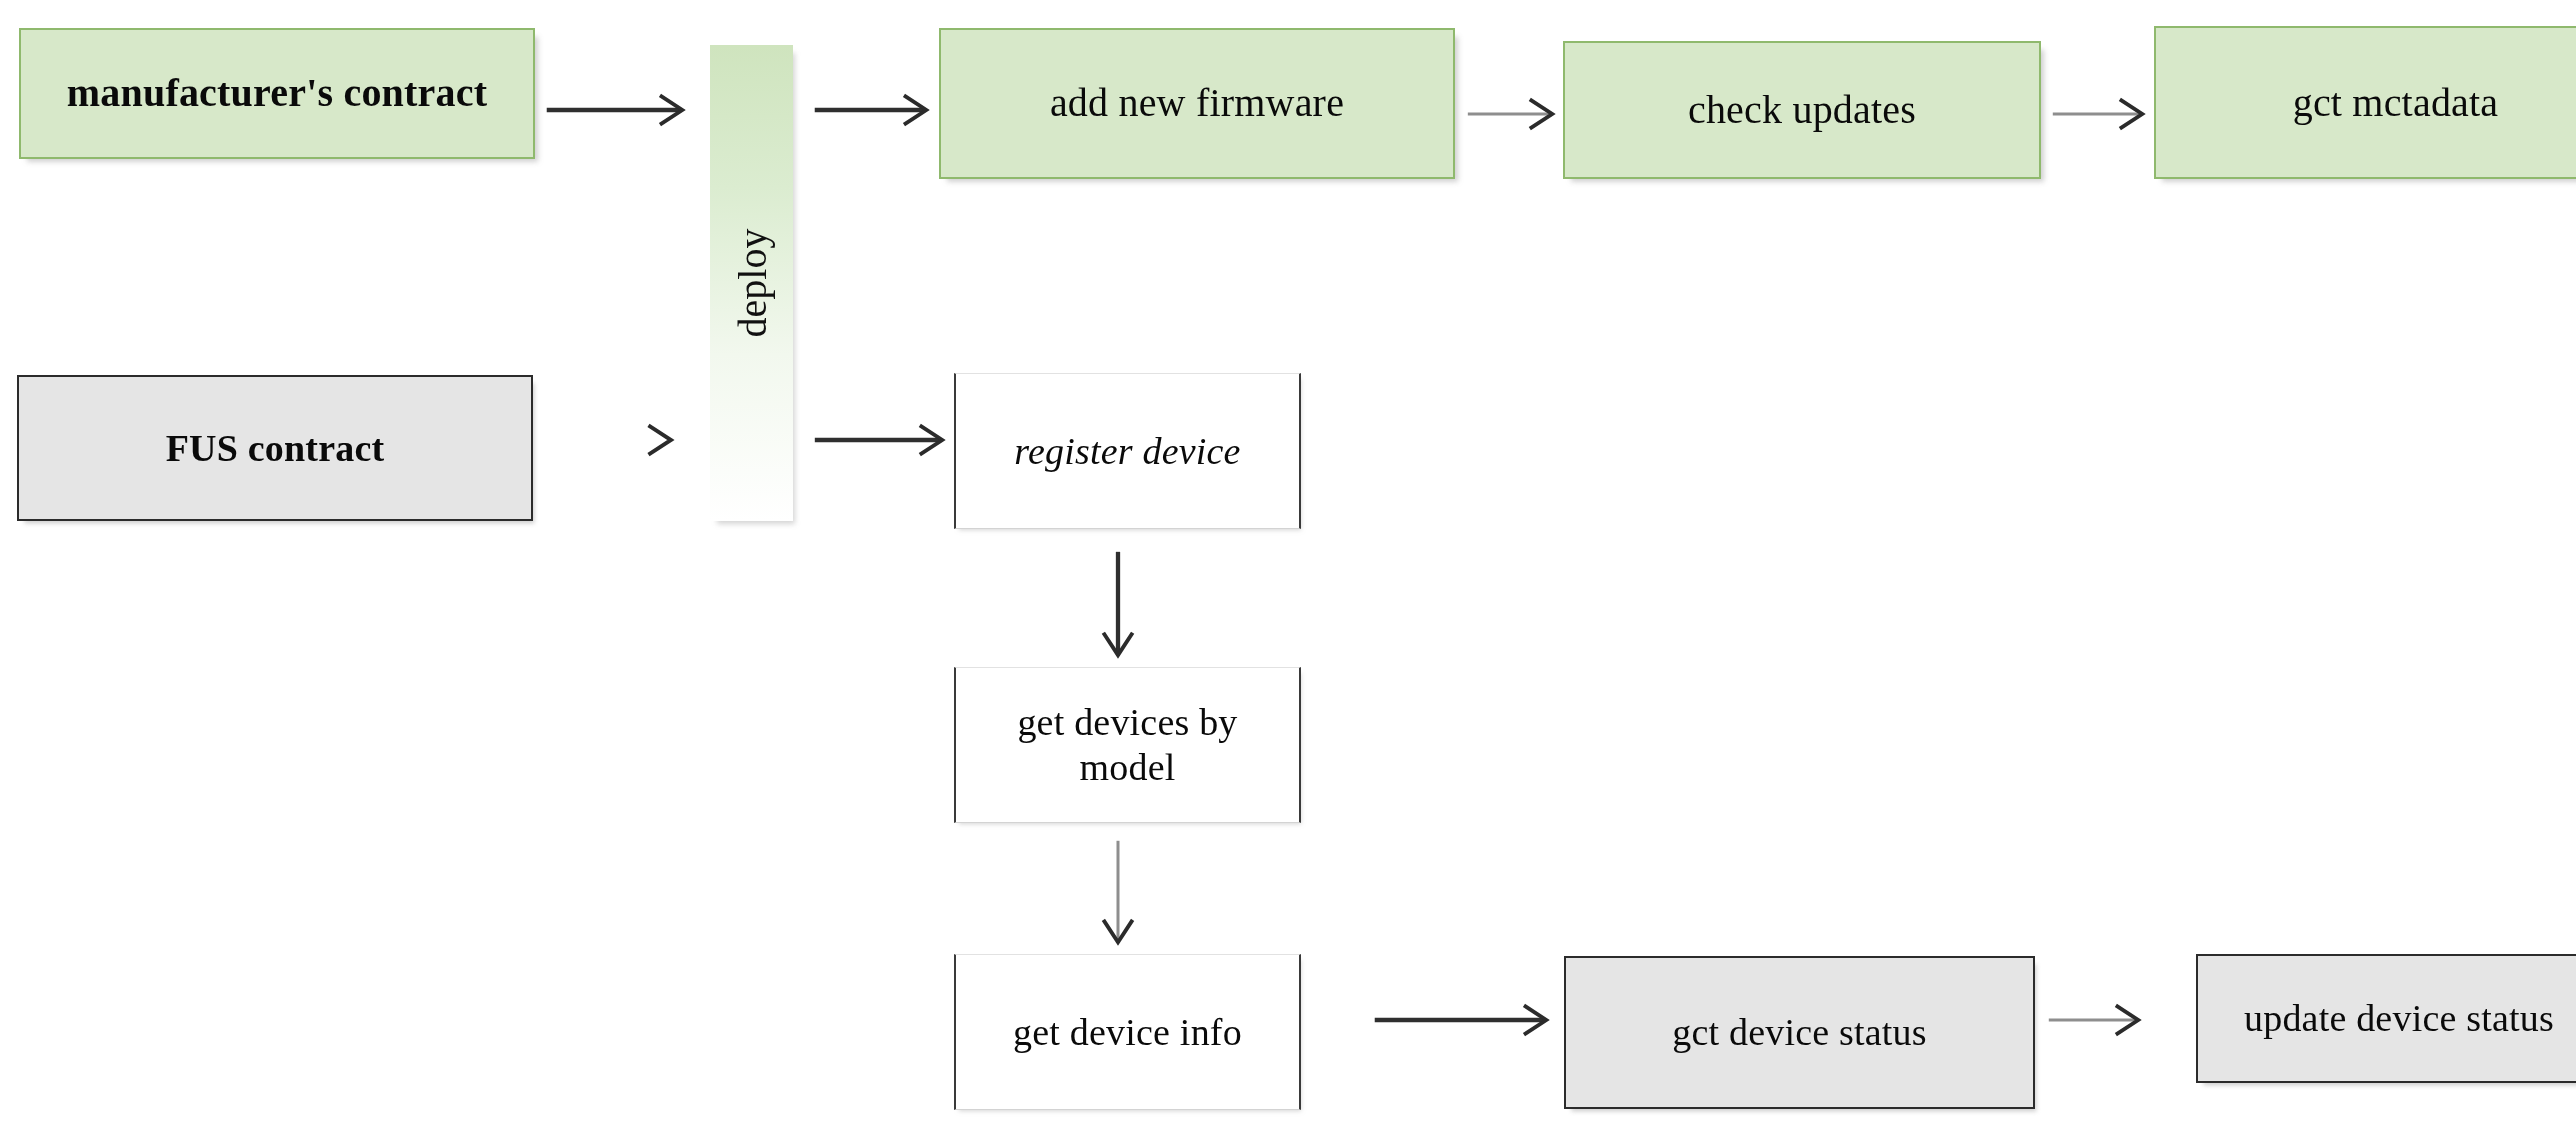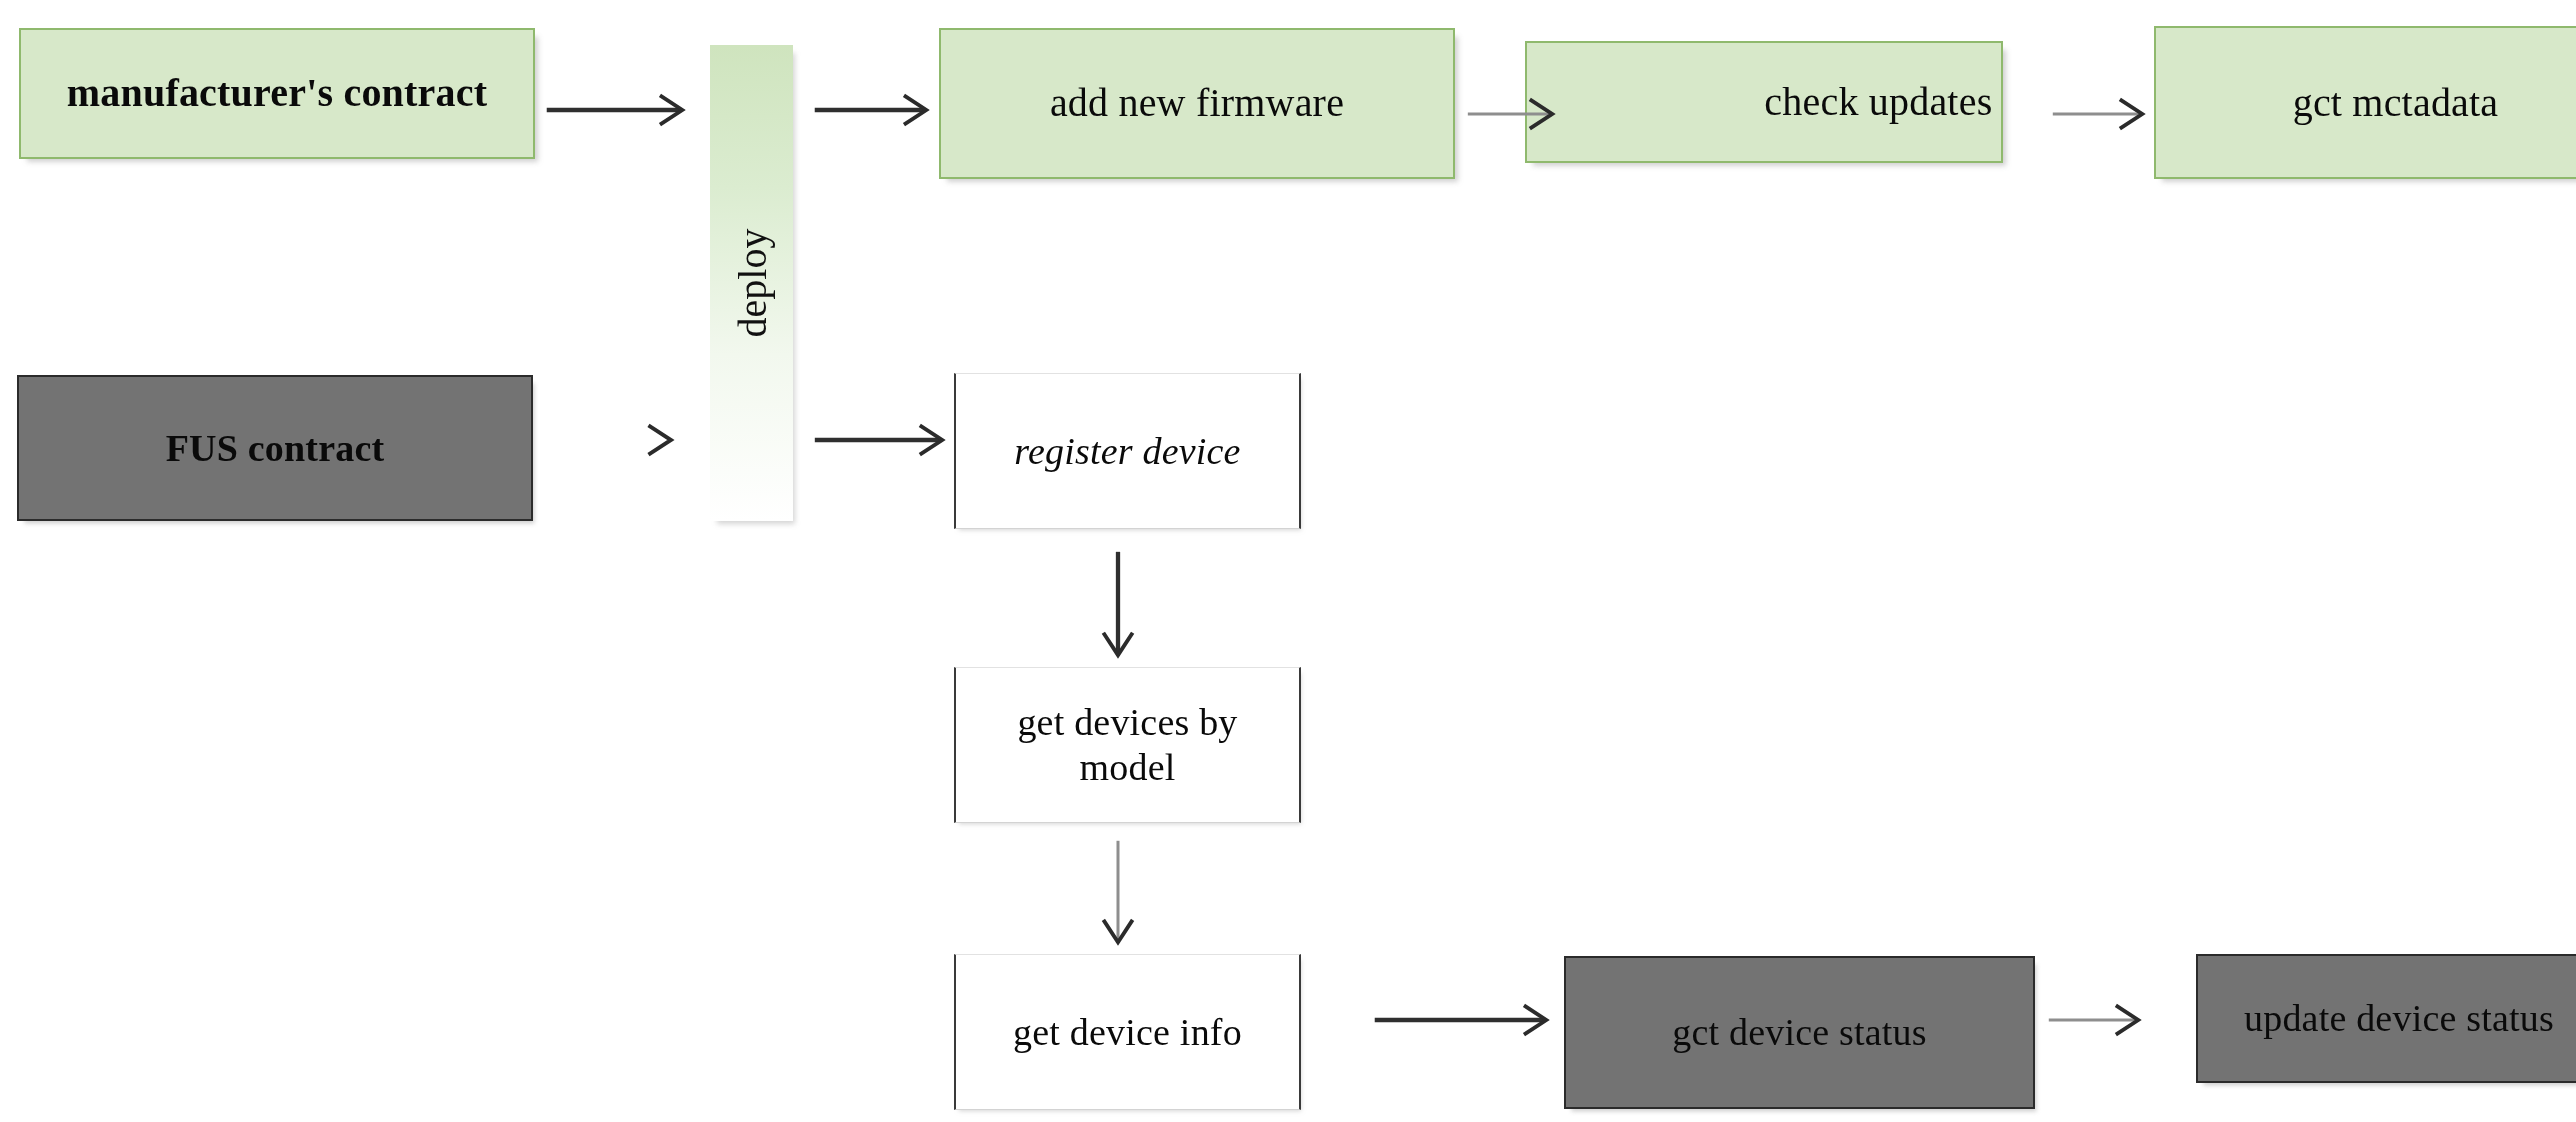--- a/index.html
+++ b/index.html
@@ -27,21 +27,21 @@
     letter-spacing: 0.2px;
   }
   
   .node.green {
     background: #d7e8c9;
     border: 2.6px solid #8fb96d;
     box-shadow: 5.2px 6px 5.2px -2.6px rgba(120,120,120,0.35);
   }
   
   .node.plain {
-    background: #737373;
+    background: #e5e5e5;
     border: 2.6px solid #2b2b2b;
     box-shadow: 4.3px 5.2px 4.3px -2.6px rgba(150,150,150,0.45);
   }
   
   .node.light {
     background: #ffffff;
     border-top: 1.7px solid #e2e2e2;
     border-bottom: 1.7px solid #d3d3d3;
     border-left: 2.6px solid #3a3a3a;
     border-right: 2.6px solid #3a3a3a;
@@ -77,21 +77,21 @@
   <div id="nodes-layer">
       <div class="node green bold-label" style="left: 19px; top: 27.5px; width: 516px; height: 131px; font-size: 40px;">
         <span style="padding: 0px 8.6px; white-space: normal; max-width: 438px;">manufacturer's contract</span>
       </div>
       <div class="lane" style="left: 710px; top: 45px; width: 83px; height: 476px;">
         <span class="lane-text">deploy</span>
       </div>
       <div class="node green" style="left: 939px; top: 27.5px; width: 516px; height: 151px; font-size: 40px;">
         <span style="padding: 0px 8.6px; white-space: nowrap;">add new firmware</span>
       </div>
-      <div class="node green" style="left: 1525px; top: 41px; width: 478px; height: 122px; font-size: 40px; justify-content: flex-end;">
+      <div class="node green" style="left: 1563px; top: 41px; width: 478px; height: 138px; font-size: 40px;">
         <span style="padding: 0px 8.6px; white-space: nowrap;">check updates</span>
       </div>
       <div class="node green" style="left: 2154px; top: 26px; width: 483px; height: 153px; font-size: 40px;">
         <span style="padding: 0px 8.6px; white-space: nowrap;">gct mctadata</span>
       </div>
       <div class="node plain bold-label" style="left: 17px; top: 375px; width: 516px; height: 146px; font-size: 38px;">
         <span style="padding: 0px 8.6px; white-space: nowrap;">FUS contract</span>
       </div>
       <div class="node light" style="left: 954px; top: 373px; width: 347px; height: 156px; font-size: 38px;">
         <span style="padding: 0px 8.6px; white-space: normal; max-width: 270px; font-style: italic;">register device</span>

